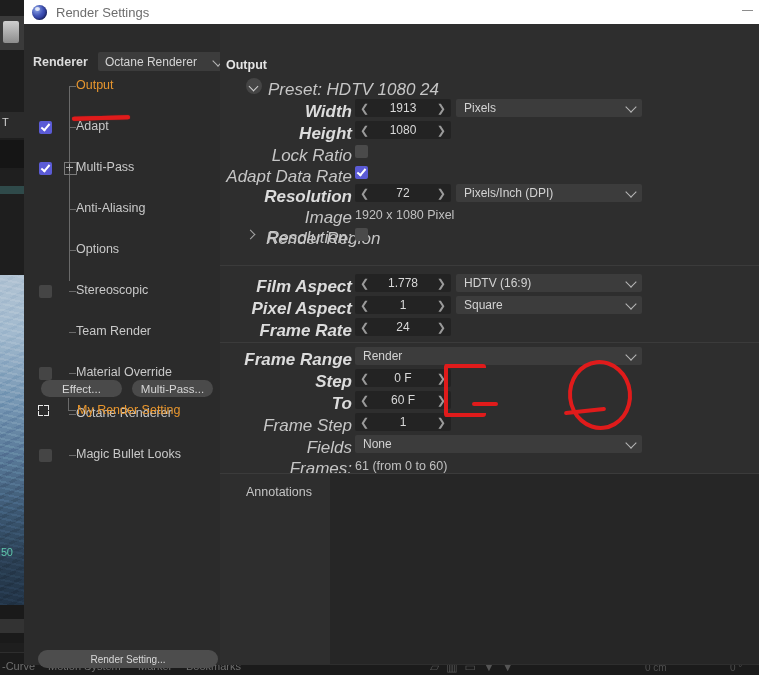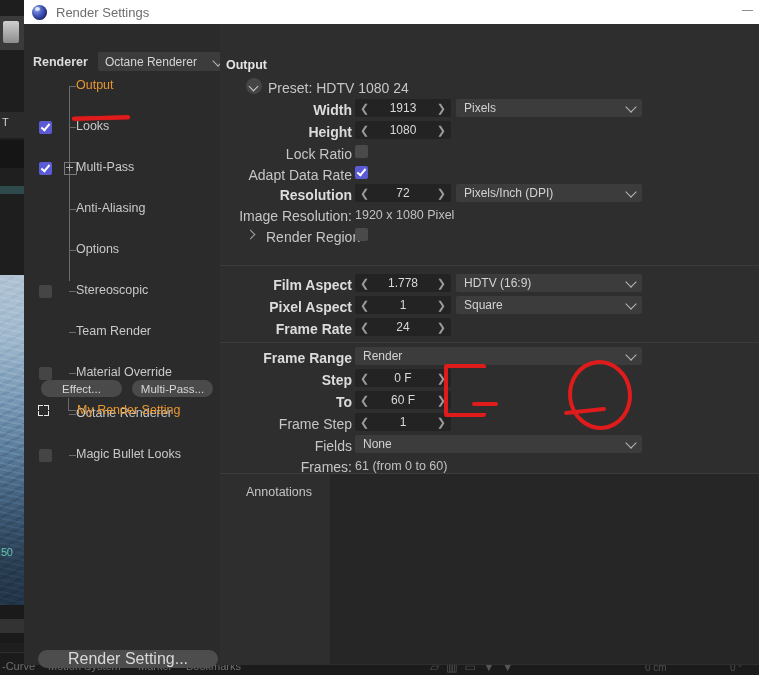--- a/index.html
+++ b/index.html
@@ -144,33 +144,33 @@
   #myrs-icon span:nth-child(1){left:0;top:0;border-right:none;border-bottom:none;}
   #myrs-icon span:nth-child(2){right:0;top:0;border-left:none;border-bottom:none;}
   #myrs-icon span:nth-child(3){left:0;bottom:0;border-right:none;border-top:none;}
   #myrs-icon span:nth-child(4){right:0;bottom:0;border-left:none;border-top:none;}
   #myrs-elbow{position:absolute;left:44px;top:-4px;width:1px;height:13px;background:#6a6a6a;}
   #myrs-elbow2{position:absolute;left:44px;top:8px;width:8px;height:1px;background:#6a6a6a;}
   #myrs-label{position:absolute;left:53px;top:1px;font-size:12.5px;color:#e8962e;}
 
   #render-setting-btn{
     position:absolute;left:14px;top:626px;width:180px;height:18px;background:#4d4d4d;
-    border-radius:9px;color:#d9d9d9;font-size:16px;display:flex;align-items:center;
+    border-radius:9px;color:#d9d9d9;font-size:10px;display:flex;align-items:center;
     justify-content:center;cursor:pointer;
   }
 
   
   #right-col{position:absolute;left:196px;top:0;width:539px;height:641px;background:#2e2e2e;}
   #right-head{position:absolute;left:6px;top:34px;color:#e4e4e4;font-size:12.5px;font-weight:bold;}
   .sec-line{position:absolute;left:0;width:539px;height:1px;background:#3b3b3b;}
 
   .frow{position:absolute;left:0;width:539px;height:21.5px;}
   .flabel{
-    position:absolute;top:3px;font-size:14px;color:#c6c6c6;text-align:right;
-    width:134px;left:-2px;
+    position:absolute;top:3px;font-size:17px;color:#c6c6c6;text-align:right;
+    width:134px;left:-2px;font-style:italic;
   }
   .flabel.b{font-weight:bold;color:#dcdcdc;}
   .flabel.l{text-align:left;left:26px;width:auto;}
   .num{
     position:absolute;left:135px;top:0;width:96px;height:18px;background:#232323;border-radius:2px;
     display:flex;align-items:center;justify-content:center;cursor:text;
   }
   .num span.v{color:#d9d9d9;font-size:12px;}
   .num .lt,.num .gt{
     position:absolute;top:50%;margin-top:-4px;color:#9a9a9a;font-size:11px;line-height:8px;
@@ -291,21 +291,21 @@
         <div class="tree-vline" style="top:10px;height:195px;"></div>
 
         <div class="tree-row" style="top:0px">
           <span class="tree-stub"></span>
           <span class="tree-label sel">Output</span>
         </div>
 
         <div class="tree-row" style="top:20.5px">
           <span class="tree-chk on"></span>
           <span class="tree-stub"></span>
-          <span class="tree-label">Looks</span>
+          <span class="tree-label">Adapt</span>
         </div>
 
         <div class="tree-row" style="top:41px">
           <span class="tree-chk on"></span>
           <span class="tree-plus"></span>
           <span class="tree-label">Multi-Pass</span>
         </div>
 
         <div class="tree-row" style="top:61.5px">
           <span class="tree-stub"></span>

